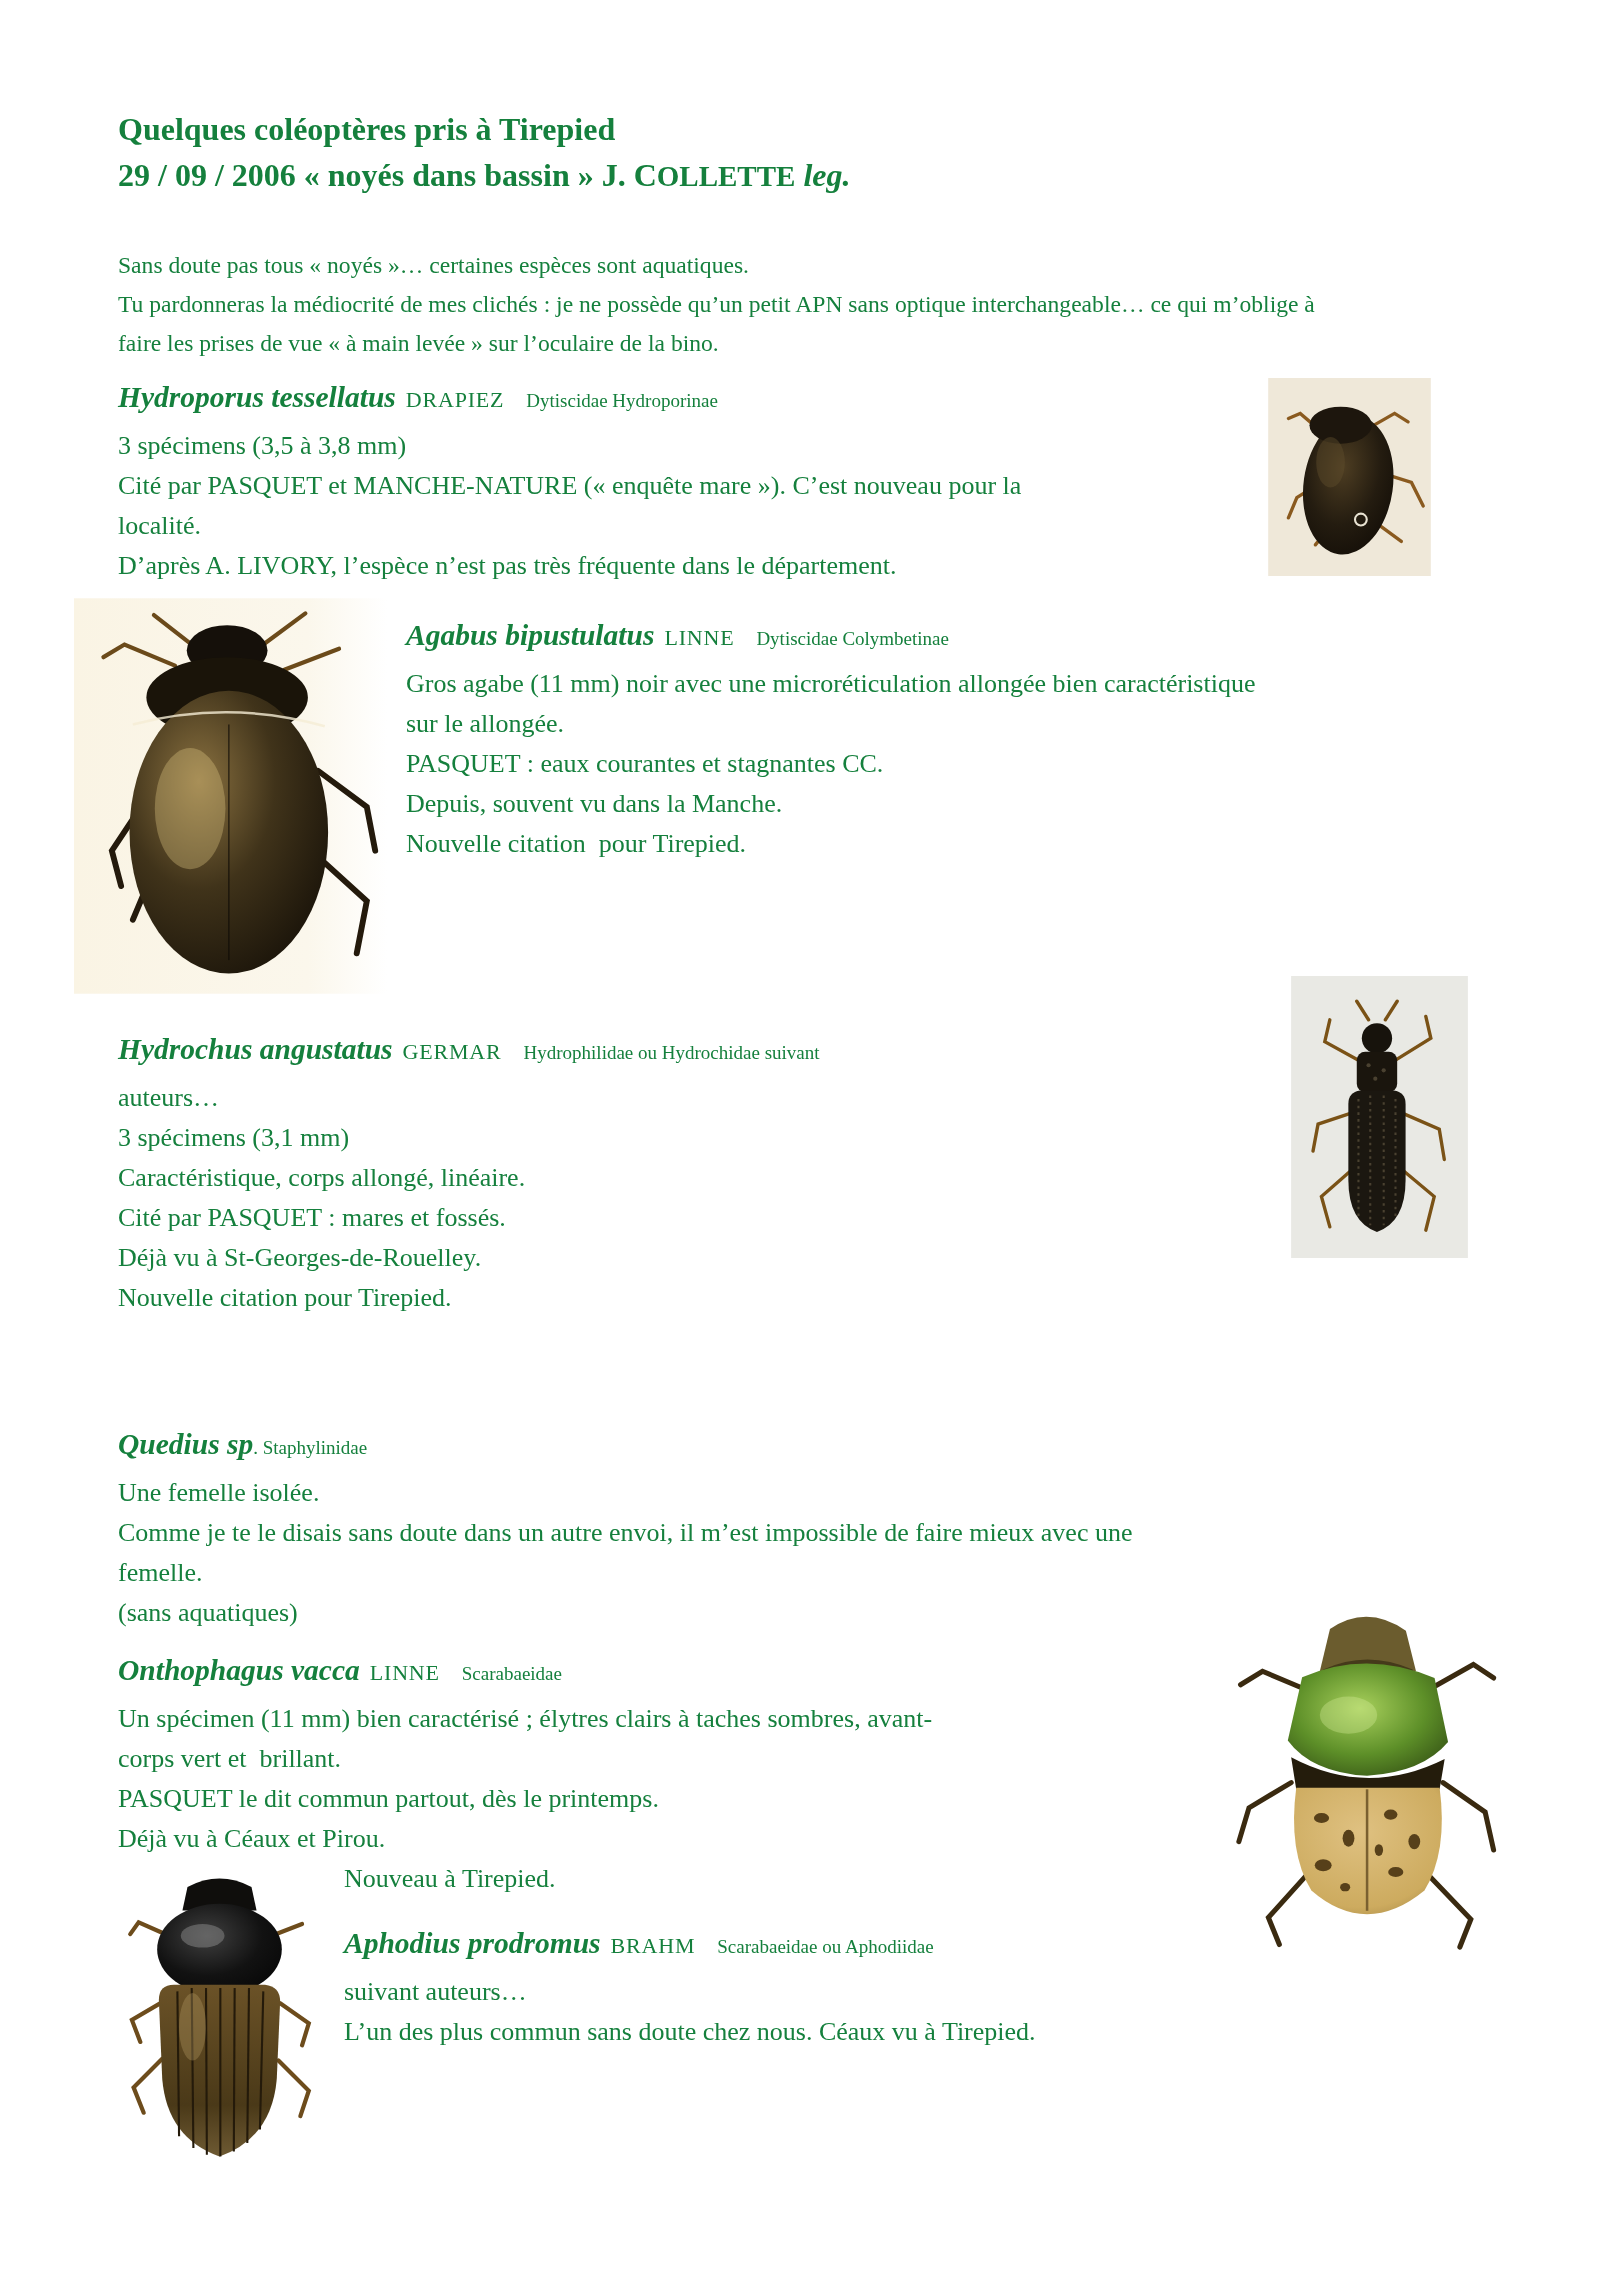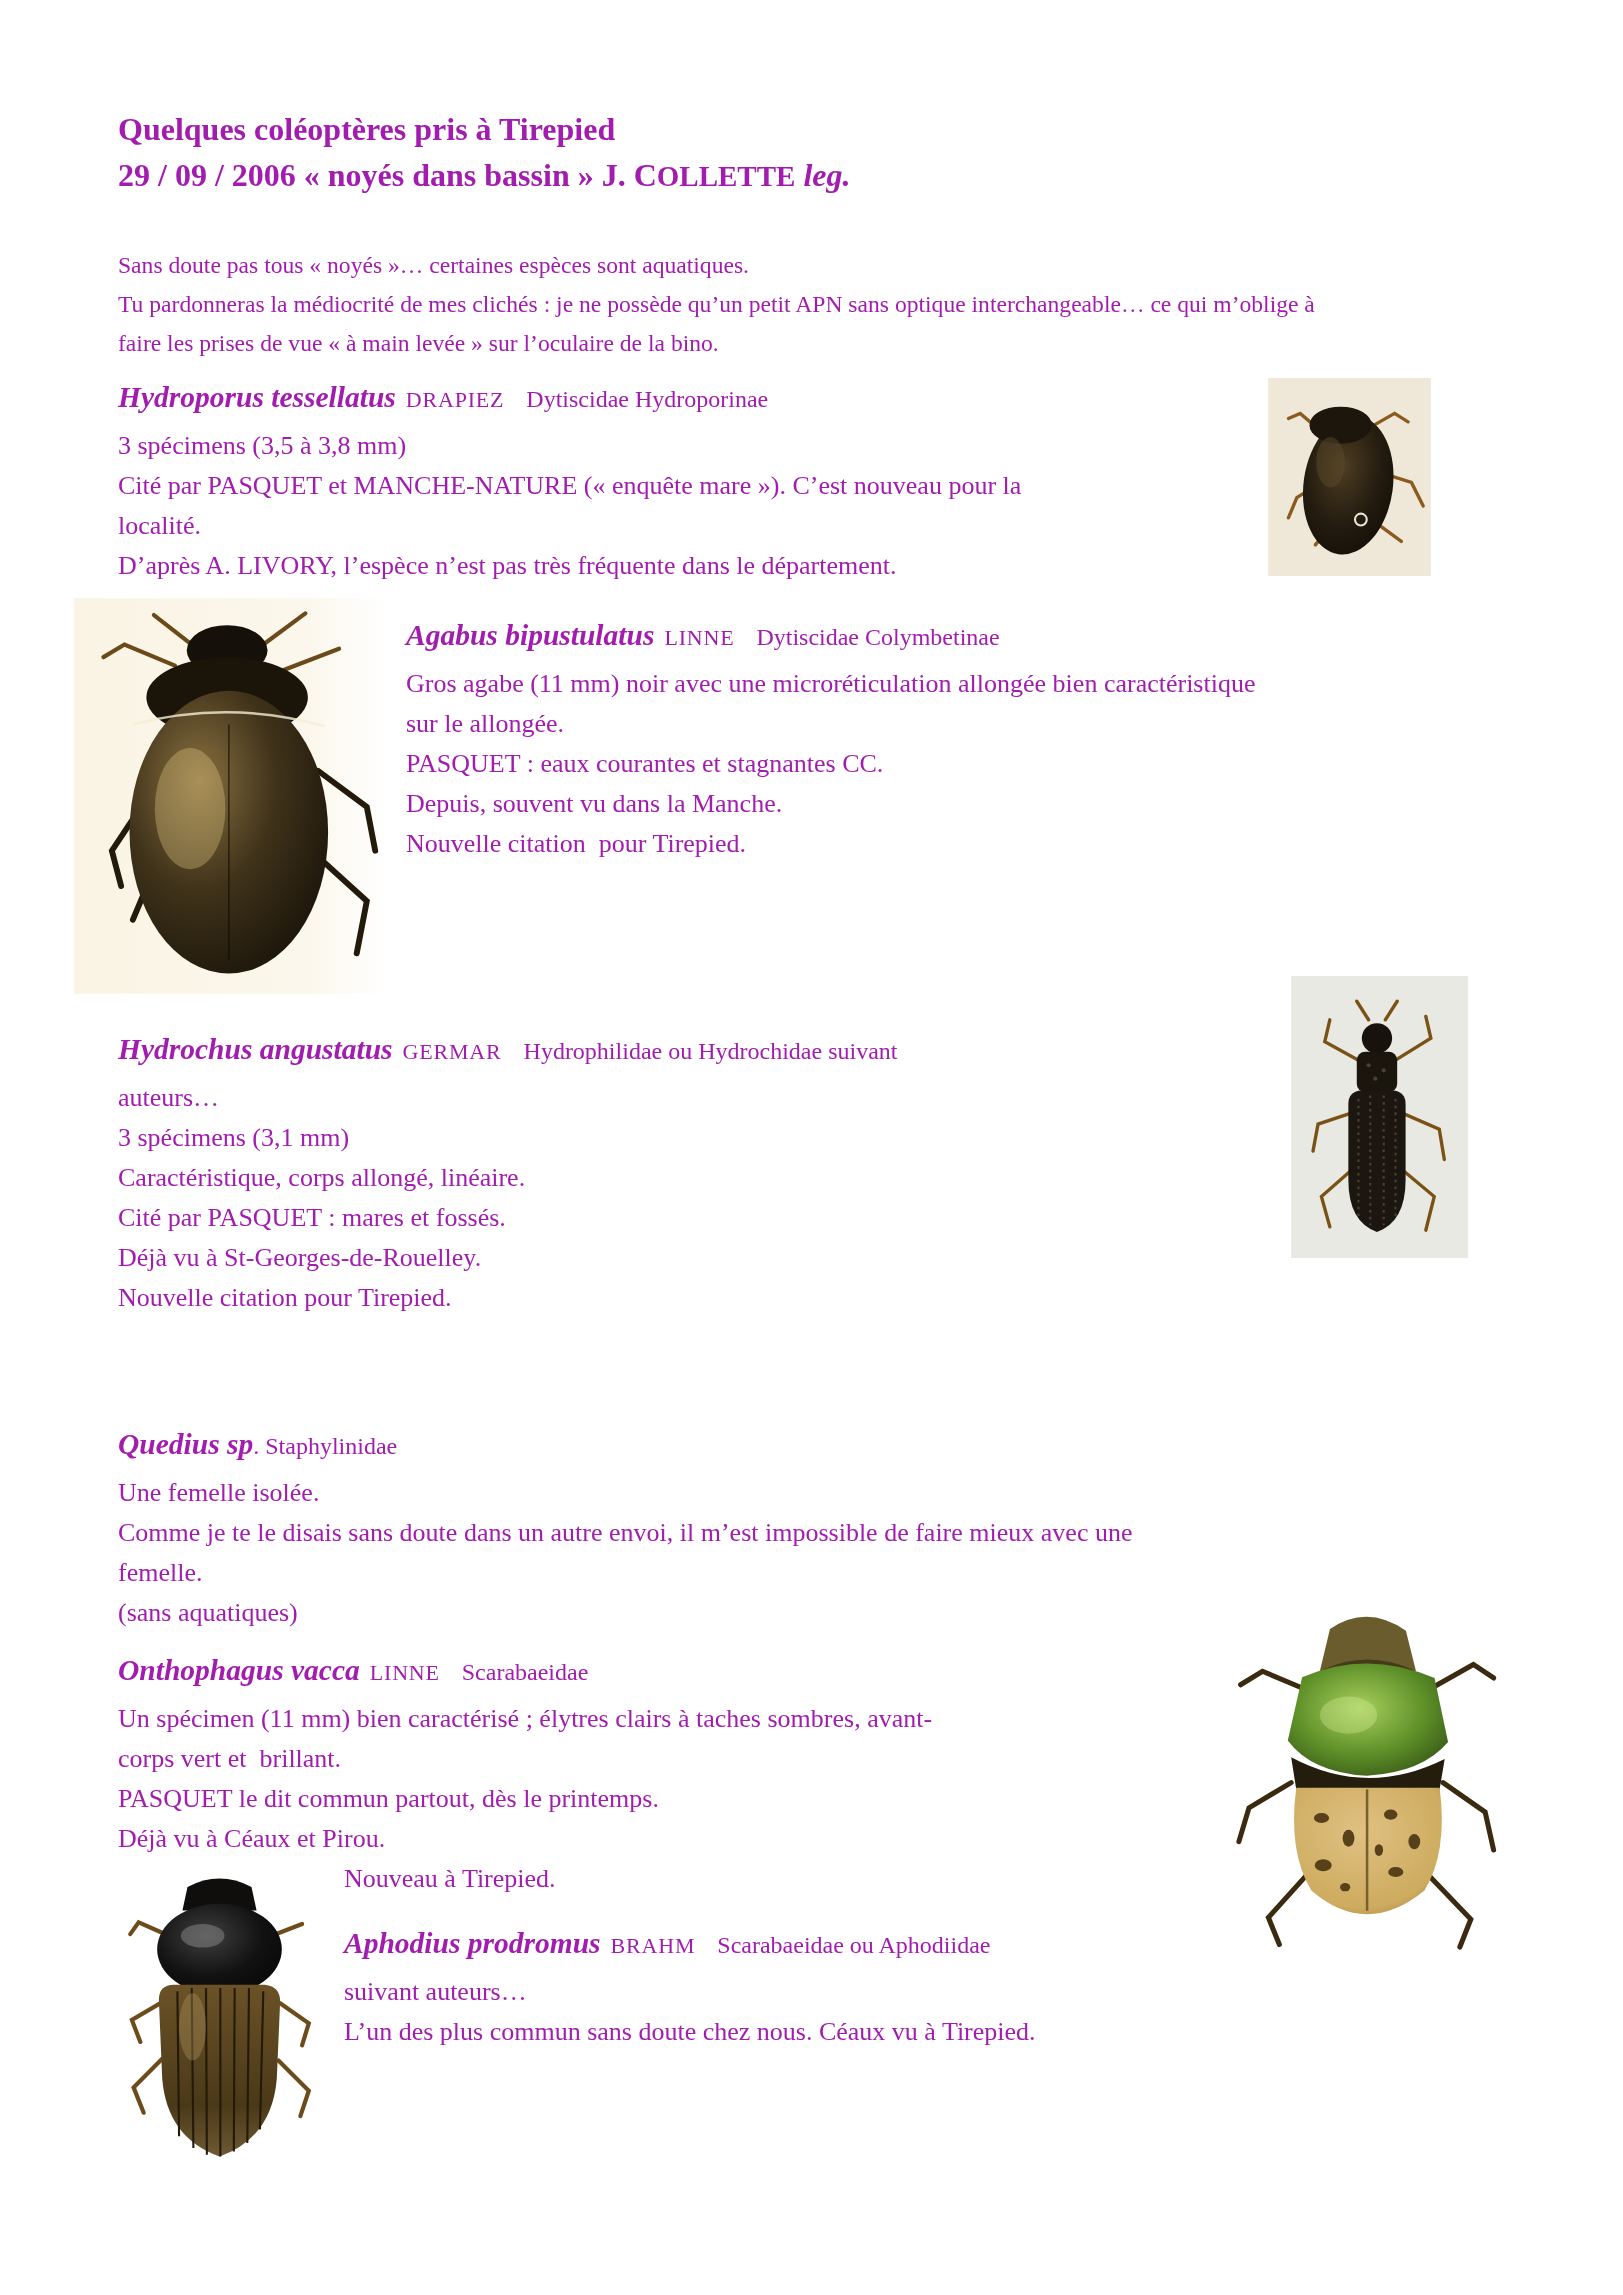--- a/index.html
+++ b/index.html
@@ -1,34 +1,34 @@
 <!DOCTYPE html>
 <html style="font-size:13.5px"><head>
 <meta charset="utf-8">
 <style>
   html, body { margin: 0; padding: 0; background: #ffffff; }
   .page {
     position: relative;
     width: 1623px;
     height: 2295px;
     background: #ffffff;
-    color: #a21caf;
+    color: #15803d;
     font-family: "Liberation Serif", "DejaVu Serif", serif;
     overflow: hidden;
   }
   .abs { position: absolute; }
   p { margin: 0; }
   .title-line { font-size: 32px; font-weight: bold; line-height: 46px; }
   .sc-rest { font-size: 29px; }
   .leg { font-style: italic; }
   .intro p { font-size: 23.6px; line-height: 39px; white-space: pre-wrap; }
   .heading { line-height: 46px; }
   .species { font-size: 29.5px; font-weight: bold; font-style: italic; }
   .author  { font-size: 22px; margin-left: 10px; letter-spacing: 0.8px; }
-  .family  { font-size: 24px; margin-left: 22px; }
+  .family  { font-size: 19px; margin-left: 22px; }
   .family.tight { margin-left: 0; }
   .line { font-size: 26px; line-height: 40px; white-space: pre-wrap; }
   .indent { margin-left: 226px; }
   .photo { position: absolute; }
   .photo svg { display: block; }
 </style>
 </head>
 <body>
 
 <div class="page">

